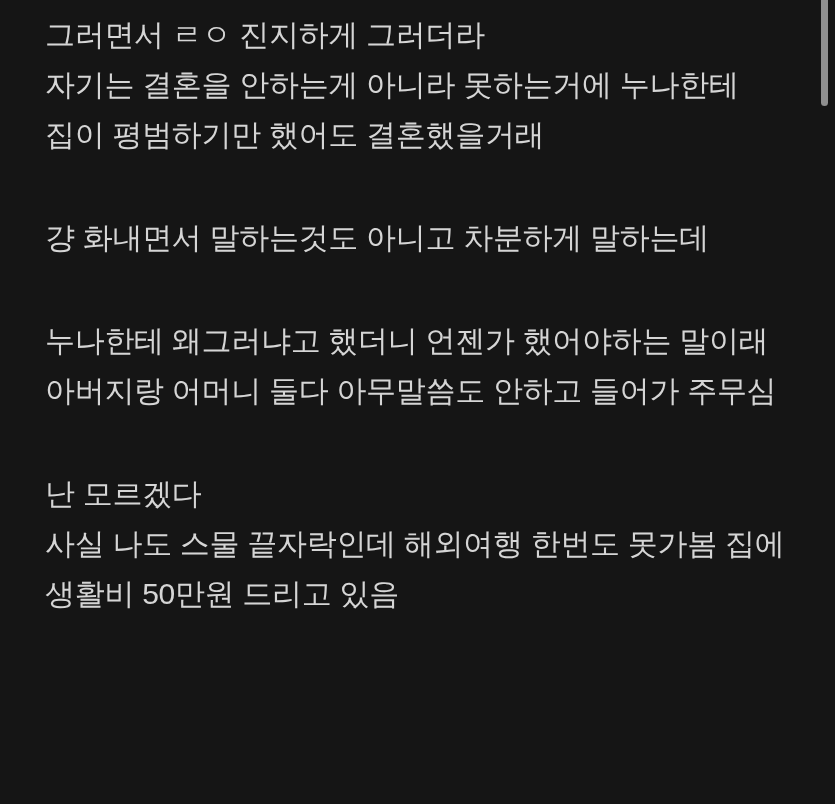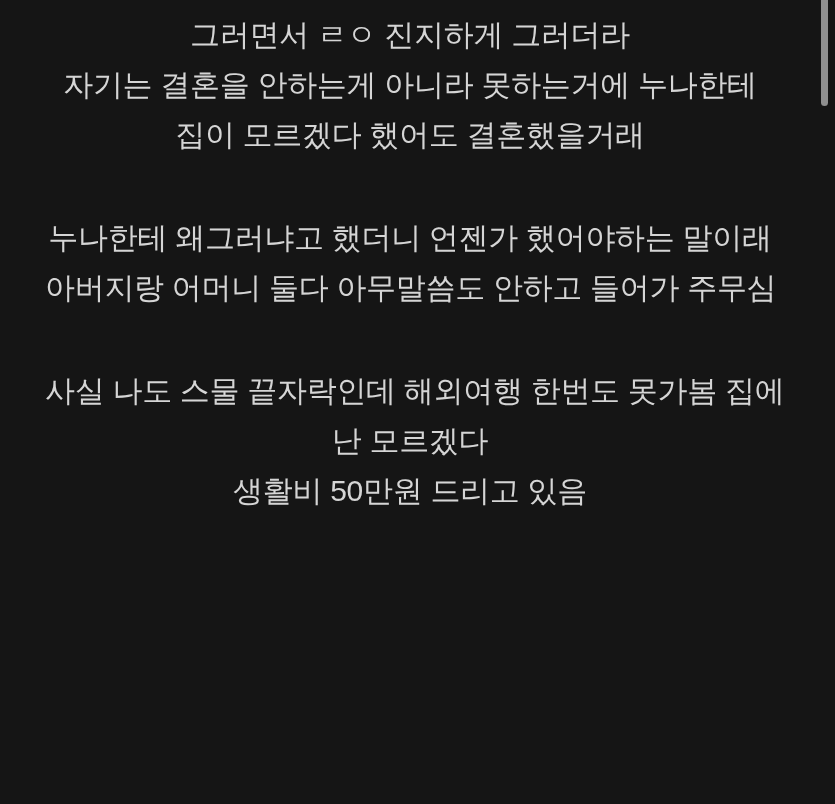--- a/index.html
+++ b/index.html
@@ -1,15 +1,15 @@
 <!DOCTYPE html>
 <html><head>
 <meta charset="utf-8">
 <style>
-  * { margin: 0; padding: 0; box-sizing: border-box; text-align: center; }
+  * { margin: 0; padding: 0; box-sizing: border-box; }
   html, body {
     width: 835px;
     height: 804px;
     overflow: hidden;
   }
   body {
     background: #151515;
     font-family: "Liberation Sans", "DejaVu Sans", sans-serif;
     position: relative;
   }
@@ -51,34 +51,35 @@
   }
 </style>
 </head>
 <body>
 
 <div class="post-body">
 
   <div class="paragraph">
     <div class="post-line">그러면서 ㄹㅇ 진지하게 그러더라</div>
     <div class="post-line">자기는 결혼을 안하는게 아니라 못하는거에 누나한테</div>
-    <div class="post-line">집이 모르겠다 했어도 결혼했을거래</div>
+    <div class="post-line">집이 평범하기만 했어도 결혼했을거래</div>
   </div>
 
   <div class="paragraph">
+    <div class="post-line">걍 화내면서 말하는것도 아니고 차분하게 말하는데</div>
   </div>
 
   <div class="paragraph">
     <div class="post-line">누나한테 왜그러냐고 했더니 언젠가 했어야하는 말이래</div>
     <div class="post-line">아버지랑 어머니 둘다 아무말씀도 안하고 들어가 주무심</div>
   </div>
 
   <div class="paragraph">
+    <div class="post-line">난 모르겠다</div>
     <div class="post-line">사실 나도 스물 끝자락인데 해외여행 한번도 못가봄 집에</div>
-    <div class="post-line">난 모르겠다</div>
     <div class="post-line">생활비 50만원 드리고 있음</div>
   </div>
 
 
 </div>
 
 <div class="scrollbar-track">
   <div class="scrollbar-thumb"></div>
 </div>
 

